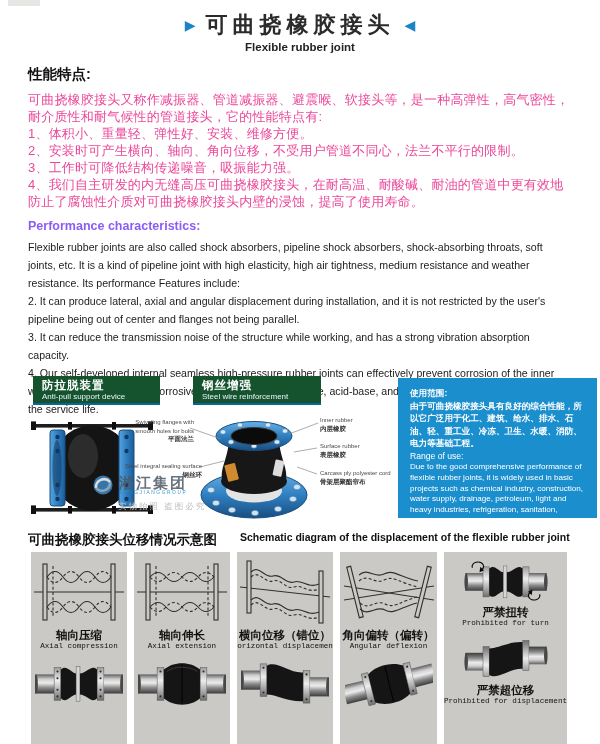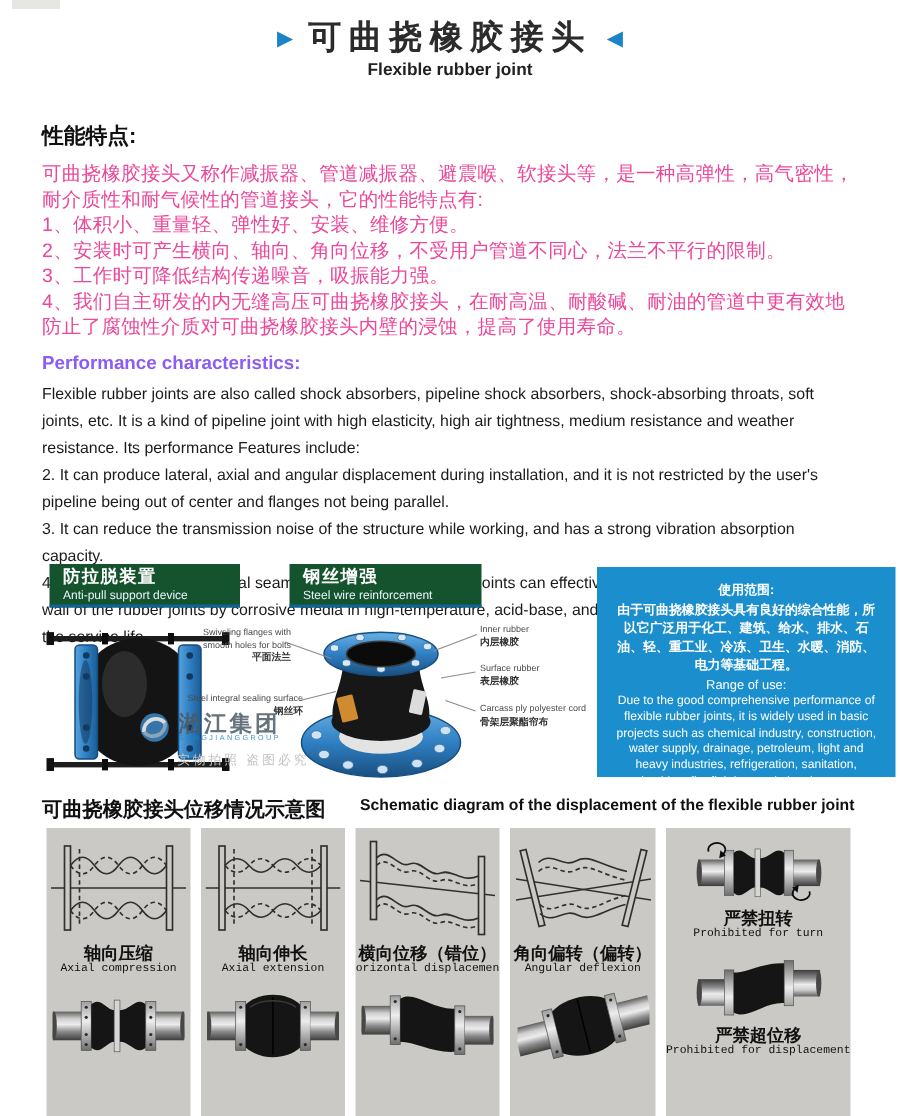--- a/index.html
+++ b/index.html
@@ -9,21 +9,21 @@
   .smudge { position:absolute; left:8px; top:0; width:32px; height:6px; background:#e6e6e2; }
 
   
   .title-row { display:flex; justify-content:center; align-items:center; gap:10px; padding-top:10px; }
   .title-row h1 { font-size:22px; font-weight:bold; letter-spacing:5px; color:#2b2b2b; }
   .tri { color:#1b84c8; font-size:14px; line-height:1; }
   .subtitle { text-align:center; font-size:11.5px; font-weight:bold; color:#222; margin-top:1px; }
 
   
   .content { padding:0 28px; }
-  .zh-head { font-size:14.5px; font-weight:bold; margin:28px 0 7px; color:#111; }
+  .zh-head { font-size:14.5px; font-weight:bold; margin:12px 0 7px; color:#111; }
   .zh-body { font-size:13px; line-height:17px; font-weight:400; color:#ec4899; letter-spacing:.2px; }
   .en-head { font-size:12.5px; font-weight:bold; margin:9px 0 5px; color:#8b5cf6; }
   .en-body { font-size:10.6px; line-height:18px; color:#1b1b1b; }
 
   
   .features { position:absolute; left:0; top:372px; width:600px; height:160px; }
   .blue-tag { position:absolute; height:29px; background:#14532d; color:#fff; padding:3px 9px 16px;
               border-bottom:2px solid #0d649c; }
   .blue-tag .tzh { font-size:11.5px; font-weight:bold; letter-spacing:1px; line-height:13px; }
   .blue-tag .ten { font-size:8px; line-height:10px; color:#eaf4fb; }
@@ -42,21 +42,21 @@
   #ann-carcass { left:320px; top:97px; }
 
   .leaders { position:absolute; left:0; top:0; pointer-events:none; }
 
   .watermark { position:absolute; left:92px; top:102px; display:flex; align-items:center; gap:5px; opacity:.85; }
   .wm-text .wzh { font-size:15px; font-weight:bold; color:#4c5a66; letter-spacing:2px; line-height:15px; }
   .wm-text .wen { font-size:4.8px; color:#1b84c8; letter-spacing:1.6px; }
   .wm-note { position:absolute; left:118px; top:129px; font-size:8.5px; color:#c2c2c2; letter-spacing:2px; }
 
   .range-box { position:absolute; left:398px; top:6px; width:199px; height:140px; background:#1b8fce;
-               color:#fff; padding:10px 12px; overflow:hidden;text-align:center; }
+               color:#fff; padding:10px 12px; overflow:hidden; }
   .range-box .rzh-h { font-size:8.6px; font-weight:bold; line-height:11.5px; }
   .range-box .rzh-b { font-size:8.6px; font-weight:bold; line-height:12.5px; }
   .range-box .ren-h { font-size:8.6px; line-height:11.5px; margin-top:1px; }
   .range-box .ren-b { font-size:8.1px; line-height:10.8px; }
 
   
   .schem-head { position:absolute; left:28px; top:531px; display:flex; align-items:flex-start; gap:23px; white-space:nowrap; }
   .schem-head .szh { font-size:13.5px; font-weight:bold; color:#111; }
   .schem-head .sen { font-size:10.5px; font-weight:bold; color:#111; }
 

